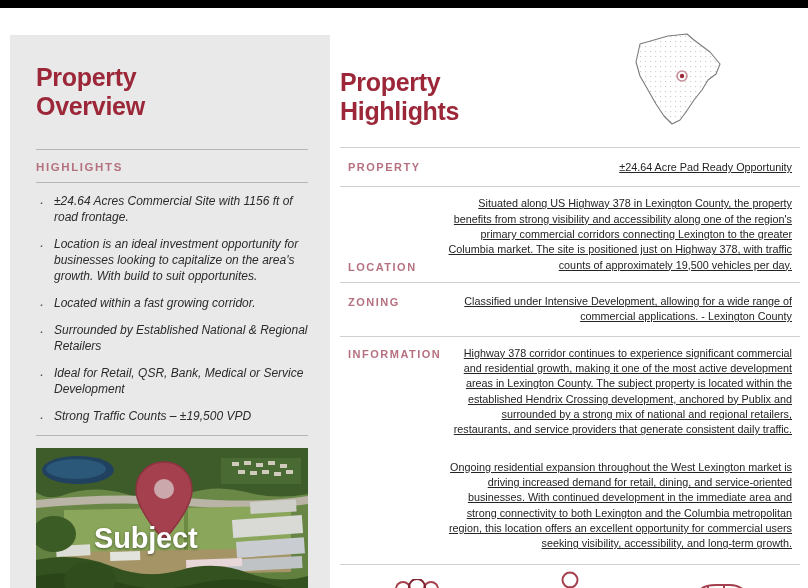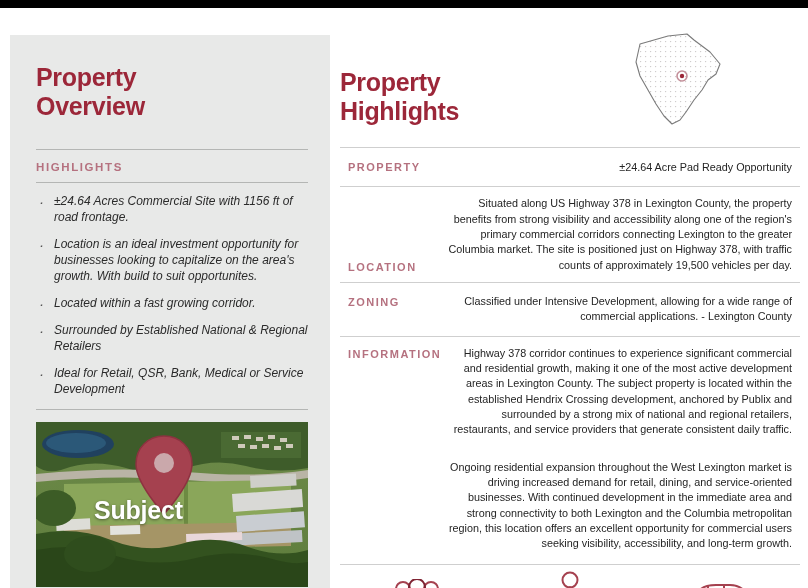--- a/index.html
+++ b/index.html
@@ -96,21 +96,21 @@
     overflow: hidden;
     background: #56702f;
   }
   .aerial svg { display: block; }
 
   .subject-text {
     position: absolute;
     left: 58px;
     top: 74px;
     color: #ffffff;
-    font-size: 25px;
+    font-size: 29px;
     font-weight: bold;
     letter-spacing: -0.2px;
     text-shadow: 0 1px 3px rgba(0,0,0,.45);
   }
 
   
   .right-panel {
     position: absolute;
     left: 340px;
     top: 20px;
@@ -154,20 +154,21 @@
     padding-top: 2px;
     padding-left: 8px;
   }
   .row-value {
     flex: 1;
     text-align: right;
     font-size: 10.8px;
     line-height: 1.42;
     color: #242424;
     padding-right: 8px;
+    text-decoration: underline;
   }
   .row-value.single { padding-top: 1px; }
   .row-value p + p { margin-top: 22px; }
 
   .row-property { padding: 11px 0 11px 0; }
   .row-location { padding: 9px 0 9px 0; align-items: flex-end; }
   .row-zoning   { padding: 11px 0 11px 0; }
   .row-info     { padding: 9px 0 12px 0; }
 
   
@@ -200,20 +201,21 @@
     <div class="highlights-label">HIGHLIGHTS</div>
 
     <div class="hr-line"></div>
 
     <ul class="bullets">
       <li>±24.64 Acres Commercial Site with 1156 ft of road frontage.</li>
       <li>Location is an ideal investment opportunity for businesses looking to capitalize on the area's growth. With build to suit opportunites.</li>
       <li>Located within a fast growing corridor.</li>
       <li>Surrounded by Established National &amp; Regional Retailers</li>
       <li>Ideal for Retail, QSR, Bank, Medical or Service Development</li>
+      <li>Strong Traffic Counts – ±19,500 VPD</li>
     </ul>
 
     <div class="hr-line photo-rule"></div>
 
     <div class="aerial">
       <svg width="272" height="165" viewBox="0 0 272 165">
         <defs>
           <linearGradient id="sky" x1="0" y1="0" x2="0" y2="1">
             <stop offset="0" stop-color="#6f8c4a"></stop>
             <stop offset="1" stop-color="#5d7c3c"></stop>

